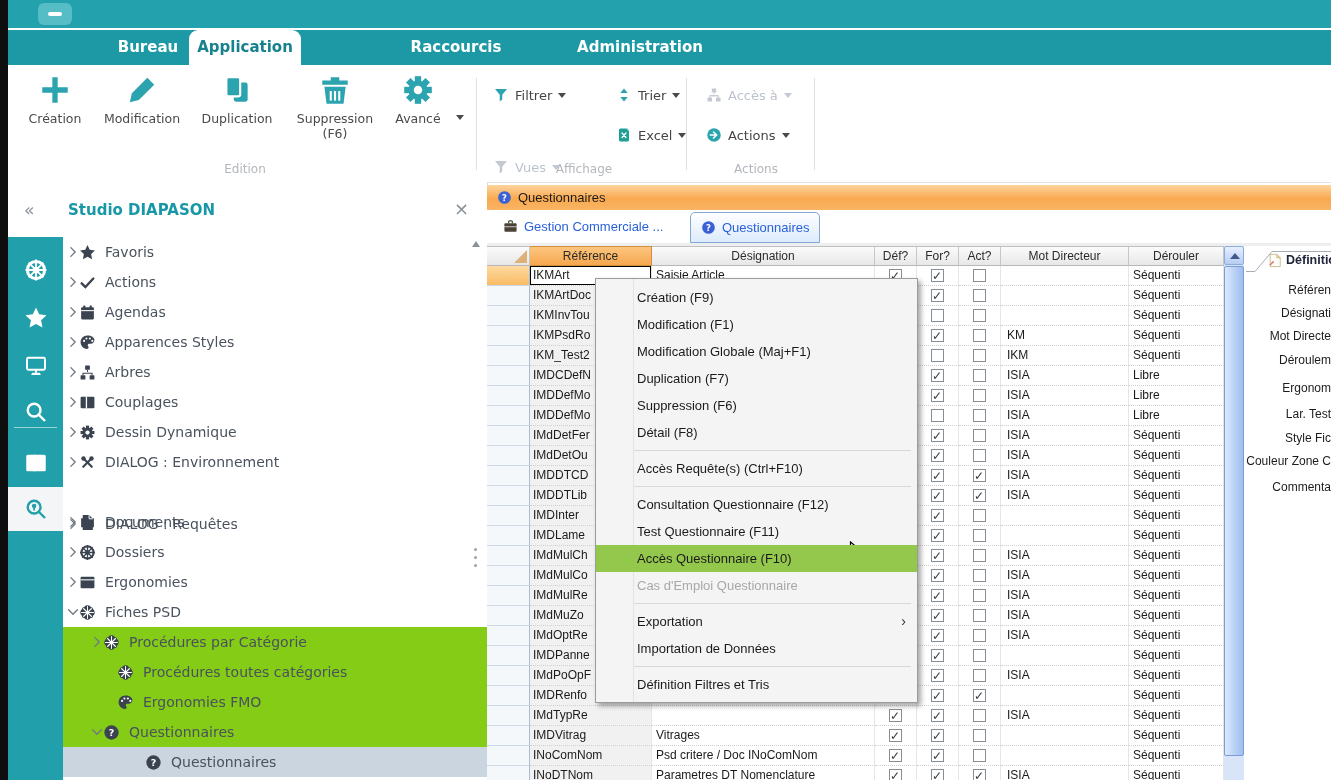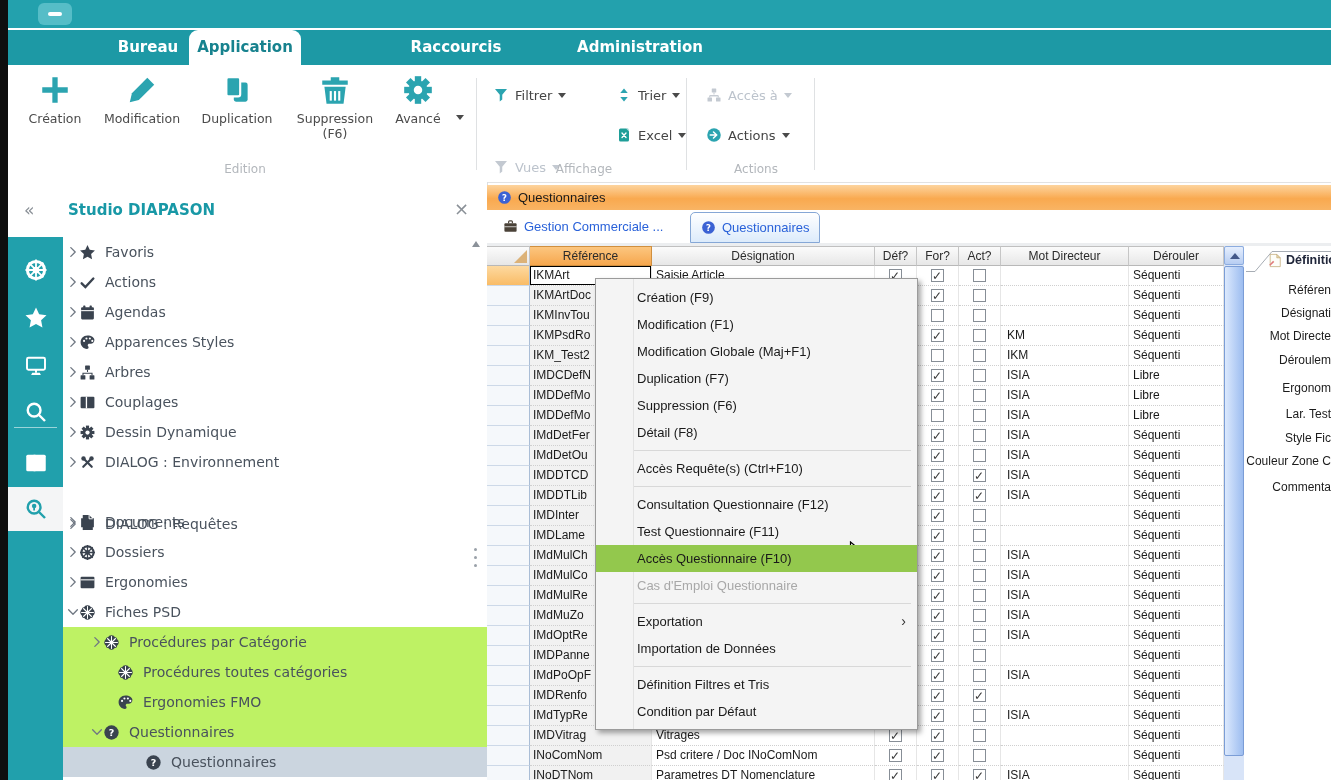--- a/index.html
+++ b/index.html
@@ -38,21 +38,21 @@
   .sb-title{position:absolute;left:60px;top:19px;font-size:15px;font-weight:bold;color:#1898a6;}
   .sb-close{position:absolute;left:446px;top:16px;font-size:18px;color:#8a9097;cursor:pointer;}
   .rail{position:absolute;left:0;top:55px;width:55px;height:543px;background:#21a0ac;}
   .railbtn{position:absolute;left:0;width:55px;height:44px;cursor:pointer;}
   .railbtn .ricon{width:24px;height:24px;margin:10px auto;color:#fff;}
   .railbtn.active{background:#f4f5f6;}
   .railbtn.active .ricon{color:#21a0ac;}
   .raildiv{position:absolute;left:6px;top:190px;width:43px;height:1px;background:rgba(255,255,255,.55);}
   .tree-row{position:absolute;left:55px;width:424px;height:30px;display:flex;align-items:center;cursor:pointer;
             color:#49525d;font-size:14px;}
-  .tree-row.shaded{background:#bef264;}
+  .tree-row.shaded{background:#84cc16;}
   .tree-row.selected{background:#cbd5df;}
   .tchev{width:14px;height:14px;color:#707883;flex:none;}
   .ticon{width:17px;height:17px;color:#3a434f;flex:none;margin-right:9px;}
   .sb-lane{position:absolute;left:460px;top:55px;width:15px;height:543px;}
   .lane-up{width:0;height:0;margin:4px auto;border-left:4px solid transparent;border-right:4px solid transparent;border-bottom:6px solid #8b9199;}
   .lane-dots{position:absolute;left:6px;top:306px;}
   .lane-dots i{display:block;width:3px;height:3px;border-radius:50%;background:#9aa1a9;margin:5px 0;}
 
   
   .orangebar{left:487px;top:185px;width:844px;height:25px;
@@ -1167,19 +1167,18 @@
       <div class="msep"></div>
       <div class="mi"><span>Consultation Questionnaire (F12)</span></div>
       <div class="mi"><span>Test Questionnaire (F11)</span></div>
       <div class="mi hl"><span>Accès Questionnaire (F10)</span></div>
       <div class="mi disabled"><span>Cas d'Emploi Questionnaire</span></div>
       <div class="msep"></div>
       <div class="mi"><span>Exportation</span><span class="subarrow">›</span></div>
       <div class="mi"><span>Importation de Données</span></div>
       <div class="msep"></div>
       <div class="mi"><span>Définition Filtres et Tris</span></div>
-      <div class="mi"><span>Condition par Défaut</span></div>
     </div>
 
   <svg class="abs cursor" viewBox="0 0 22 24">
     <path d="M1.5 1 L1.5 18.5 L6 14.5 L9.3 22 L12.8 20.4 L9.5 13 L15.5 12.5 Z" fill="#fff" stroke="#000" stroke-width="1.2"></path>
   </svg>
 </div>
 
 </body></html>

